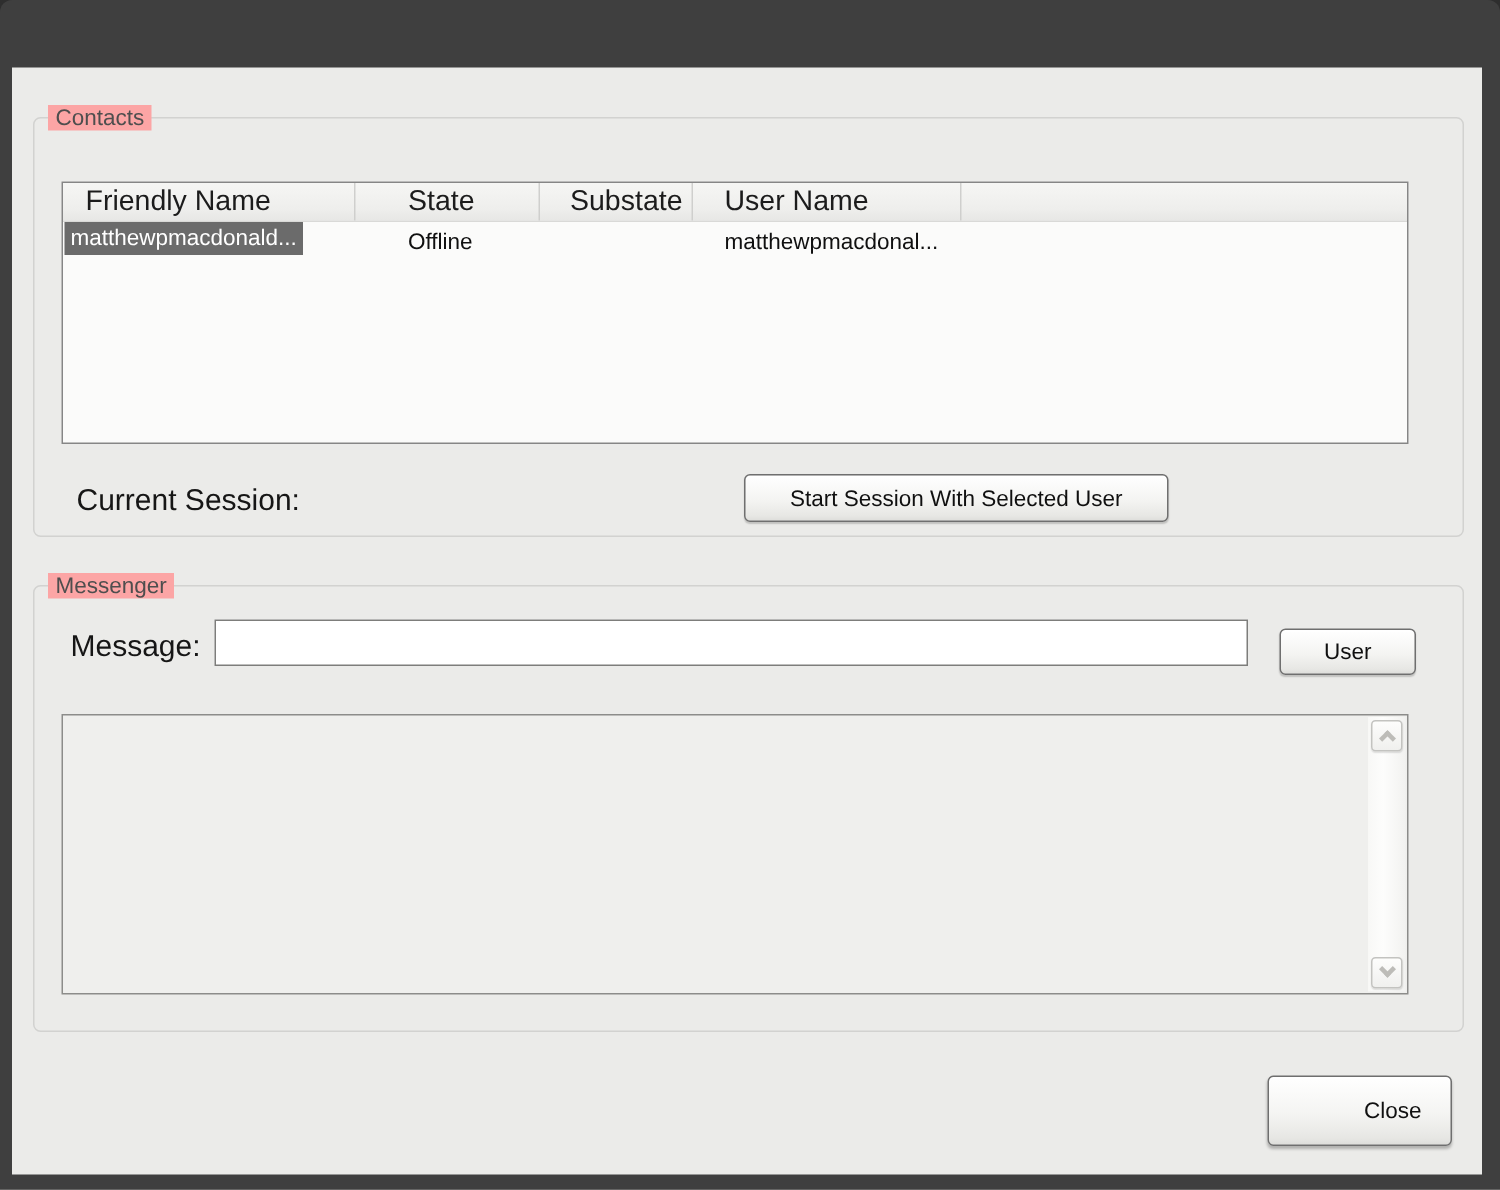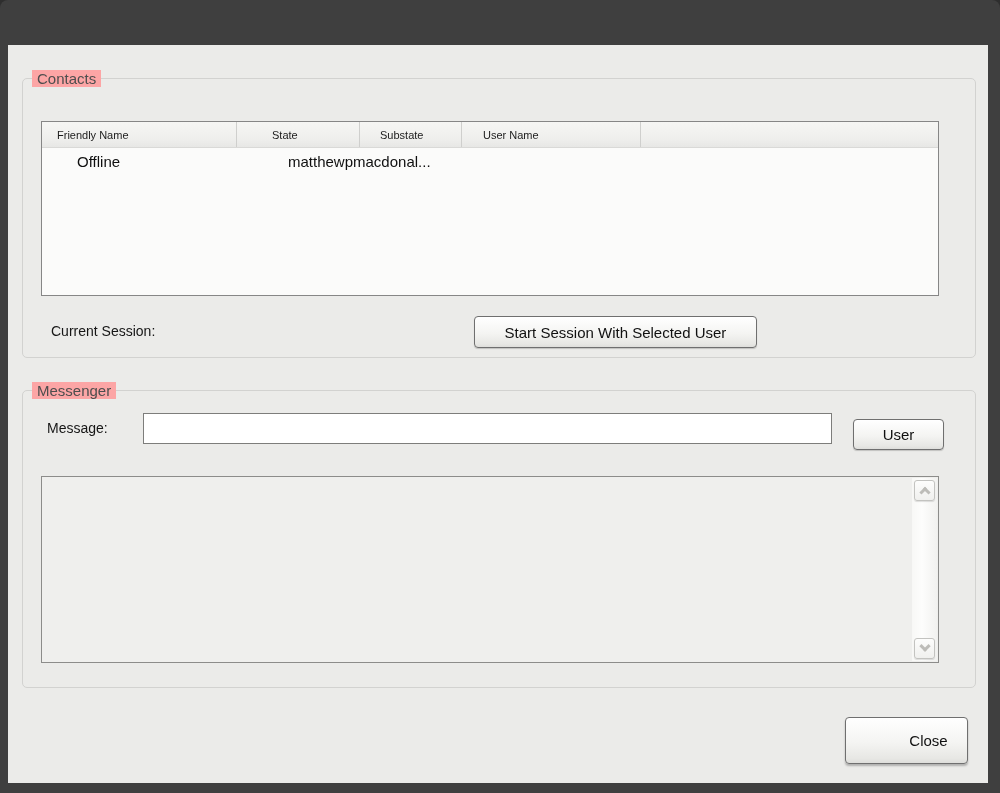--- a/index.html
+++ b/index.html
@@ -66,21 +66,21 @@
   
   .listview {
     position:absolute; left:18px; top:42px; width:898px; height:175px;
     background:#fbfbfa; border:1px solid #868686;
     overflow:hidden;
   }
   .lv-header {
     display:flex; height:26px; align-items:center;
     background:linear-gradient(180deg,#f6f6f4,#eeeeec 70%,#e7e7e5);
     border-bottom:1px solid #d9d9d7;
-    font-size:11px; color:#1c1c1c;
+    font-size:19px; color:#1c1c1c;
   }
   .lv-hcell { height:100%; display:flex; align-items:center; border-right:1px solid #cfcfcd; white-space:nowrap; overflow:hidden; }
   .hc0 { width:195px; padding-left:15px; }
   .hc1 { width:123px; padding-left:35px; }
   .hc2 { width:102px; padding-left:20px; }
   .hc3 { width:179px; padding-left:21px; }
   .lv-hfill { flex:1; height:100%; }
   .lv-row { display:flex; height:26px; align-items:center; font-size:15px; color:#101010; }
   .rc0 { width:195px; }
   .rc1 { width:123px; padding-left:35px; }
@@ -94,26 +94,26 @@
   .xp-btn {
     position:absolute;
     border:1px solid #6f6f6f; border-radius:4px;
     background:linear-gradient(180deg,#ffffff,#f4f4f2 55%,#e7e7e4 90%,#dededb);
     box-shadow:inset 0 1px 0 #ffffff, 0 1px 1px rgba(0,0,0,0.18);
     font-family:"Liberation Sans", sans-serif;
     font-size:15px; color:#101010;
     display:flex; align-items:center; justify-content:center;
     cursor:default; white-space:nowrap;
   }
-  #start-session-btn { left:451px; top:237px; width:283px; height:32px; }
+  #start-session-btn { left:473px; top:237px; width:283px; height:32px; }
   #end-session-btn   { left:771px; top:237px; width:139px; height:32px; }
   #send-btn          { left:830px; top:28px;  width:91px;  height:31px; }
   #close-btn         { left:837px; top:672px; width:123px; height:47px; border-width:1px; box-shadow:inset 0 1px 0 #ffffff, 0 2px 2px rgba(0,0,0,0.25);padding-left:44px; }
   
-  .plain-label { position:absolute; font-size:14px; color:#161616; }
+  .plain-label { position:absolute; font-size:20px; color:#161616; }
   #current-session-label { left:28px; top:244px; }
   #message-label { left:24px; top:29px; }
   .textbox {
     position:absolute; left:120px; top:22px; width:689px; height:31px;
     border:1px solid #7d7d7b; background:#ffffff;
     font-family:"Liberation Sans", sans-serif; font-size:15px; padding:0 6px;
     outline:none;
   }
   .msglog {
     position:absolute; left:18px; top:85px; width:898px; height:187px;
@@ -151,20 +151,23 @@
 
       <div class="listview">
         <div class="lv-header">
           <div class="lv-hcell hc0">Friendly Name</div>
           <div class="lv-hcell hc1">State</div>
           <div class="lv-hcell hc2">Substate</div>
           <div class="lv-hcell hc3">User Name</div>
           <div class="lv-hfill"></div>
         </div>
         <div class="lv-row">
+          <div class="rc0">
+            <span class="sel-chip">matthewpmacdonald...</span>
+          </div>
           <div class="rc1">Offline</div>
           <div class="rc2"></div>
           <div class="rc3">matthewpmacdonal...</div>
         </div>
       </div>
 
       <div class="plain-label" id="current-session-label">Current Session:</div>
       <button class="xp-btn" id="start-session-btn">Start Session With Selected User</button>
     </div>
 

